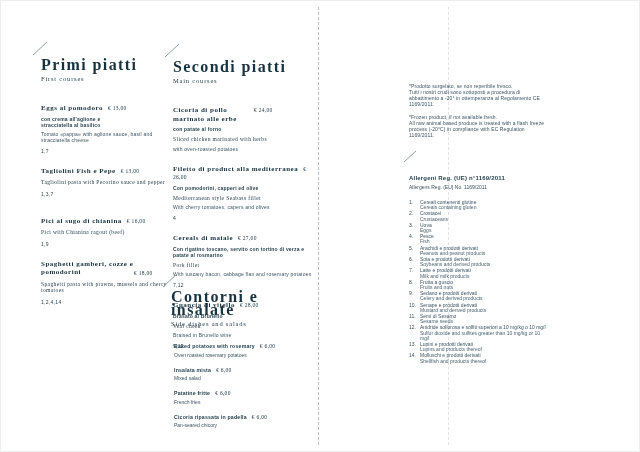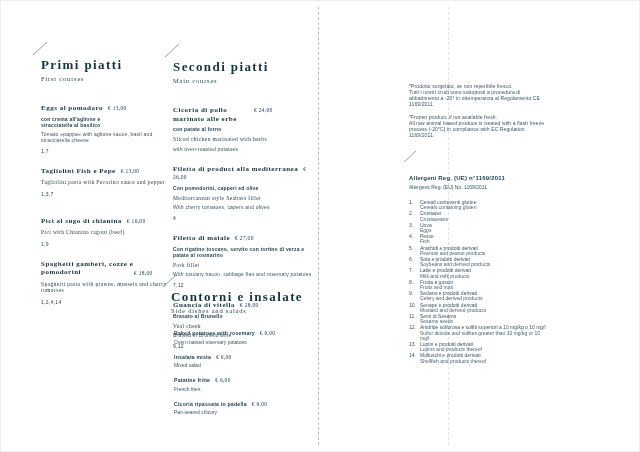--- a/index.html
+++ b/index.html
@@ -2,21 +2,21 @@
 <html><head>
 <meta charset="utf-8">
 <style>
   html,body{margin:0;padding:0;background:#f3f4f2;}
   #page{position:relative;width:640px;height:452px;background:#ffffff;
         border:1px solid #eceef0;box-sizing:border-box;overflow:hidden;
         font-family:"Liberation Sans",sans-serif;color:#1c3a4c;}
   .fold{position:absolute;top:6px;bottom:6px;width:0;border-left:1px dashed #b9c1c6;}
   .fold.right{border-left-color:#e0e4e6;}
   .slash{display:block;margin-left:-9px;margin-bottom:2px;}
-  .sec-title{font-family:"Liberation Serif",serif;font-weight:bold;font-size:13px;
+  .sec-title{font-family:"Liberation Serif",serif;font-weight:bold;font-size:16px;
              letter-spacing:1.4px;line-height:13px;color:#17333f;}
   .sec-sub{font-family:"Liberation Serif",serif;font-size:6.5px;letter-spacing:0.8px;
            margin-top:4px;color:#2b4653;}
   .col{position:absolute;}
   .col-primi{left:40px;top:40px;width:128px;}
   .col-secondi{left:172px;top:42px;width:142px;}
   .col-contorni{left:170px;top:272px;width:152px;}
   .col-info{left:408px;top:82px;width:140px;}
   .items{margin-top:18px;}
   .item{position:relative;margin-bottom:13px;}
@@ -102,21 +102,21 @@
         <div class="desc-en">with oven-roasted potatoes</div>
       </div>
       <div class="item">
         <div class="name-row"><span class="name">Filetto di product alla mediterranea</span><span class="price">€ 26,00</span></div>
         <div class="desc-it">Con pomodorini, capperi ed olive</div>
         <div class="desc-en-serif">Mediterranean style Seabass fillet</div>
         <div class="desc-en">With cherry tomatoes, capers and olives</div>
         <div class="allergens">4</div>
       </div>
       <div class="item">
-        <div class="name-row"><span class="name">Filetto di maiale</span><span class="price">€ 27,00</span></div>
+        <div class="name-row"><span class="name">Cereals di maiale</span><span class="price">€ 27,00</span></div>
         <div class="desc-it">Con rigatino toscano, servito con tortino di verza e patate al rosmarino</div>
         <div class="desc-en-serif">Pork fillet</div>
         <div class="desc-en">With tuscany bacon, cabbage flan and rosemary potatoes</div>
         <div class="allergens">7,12</div>
       </div>
       <div class="item">
         <div class="name-row"><span class="name">Guancia di vitello</span><span class="price">€ 28,00</span></div>
         <div class="desc-it">Brasato al Brunello</div>
         <div class="desc-en-serif">Veal cheek</div>
         <div class="desc-en">Braised in Brunello wine</div>

